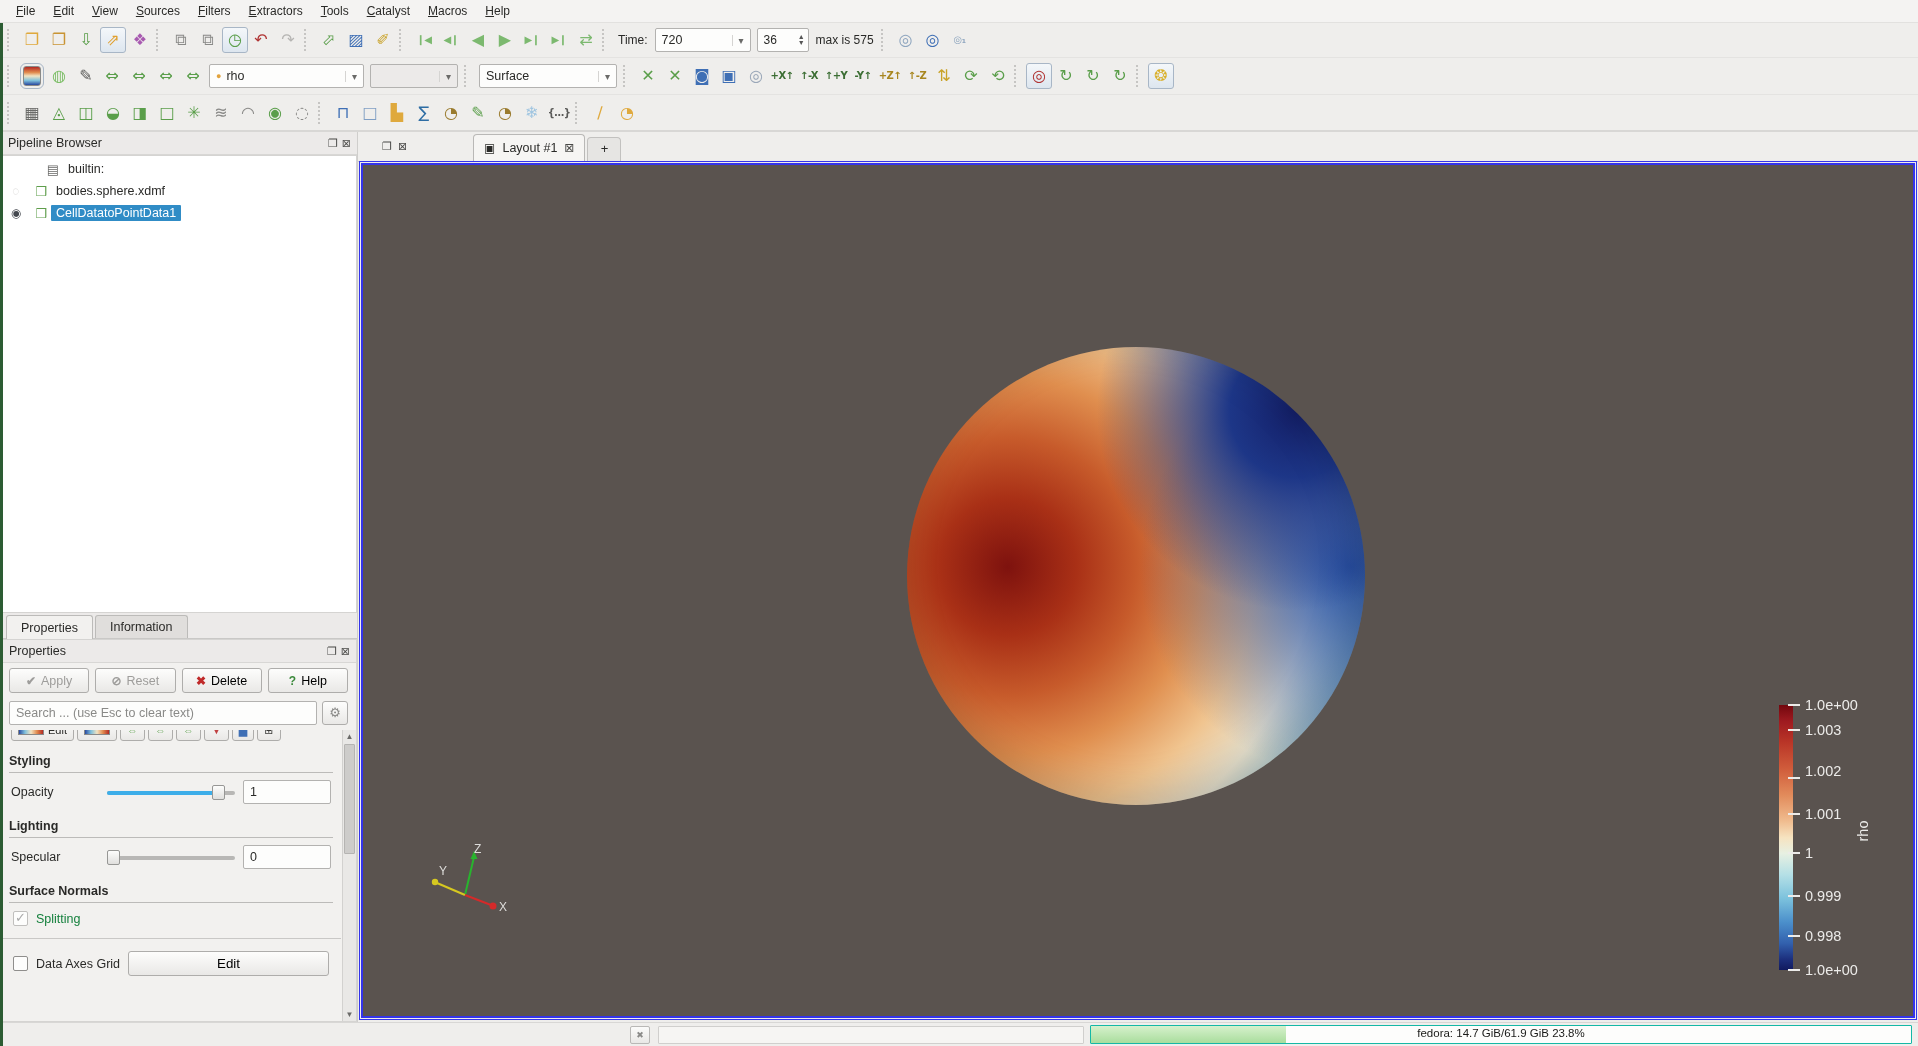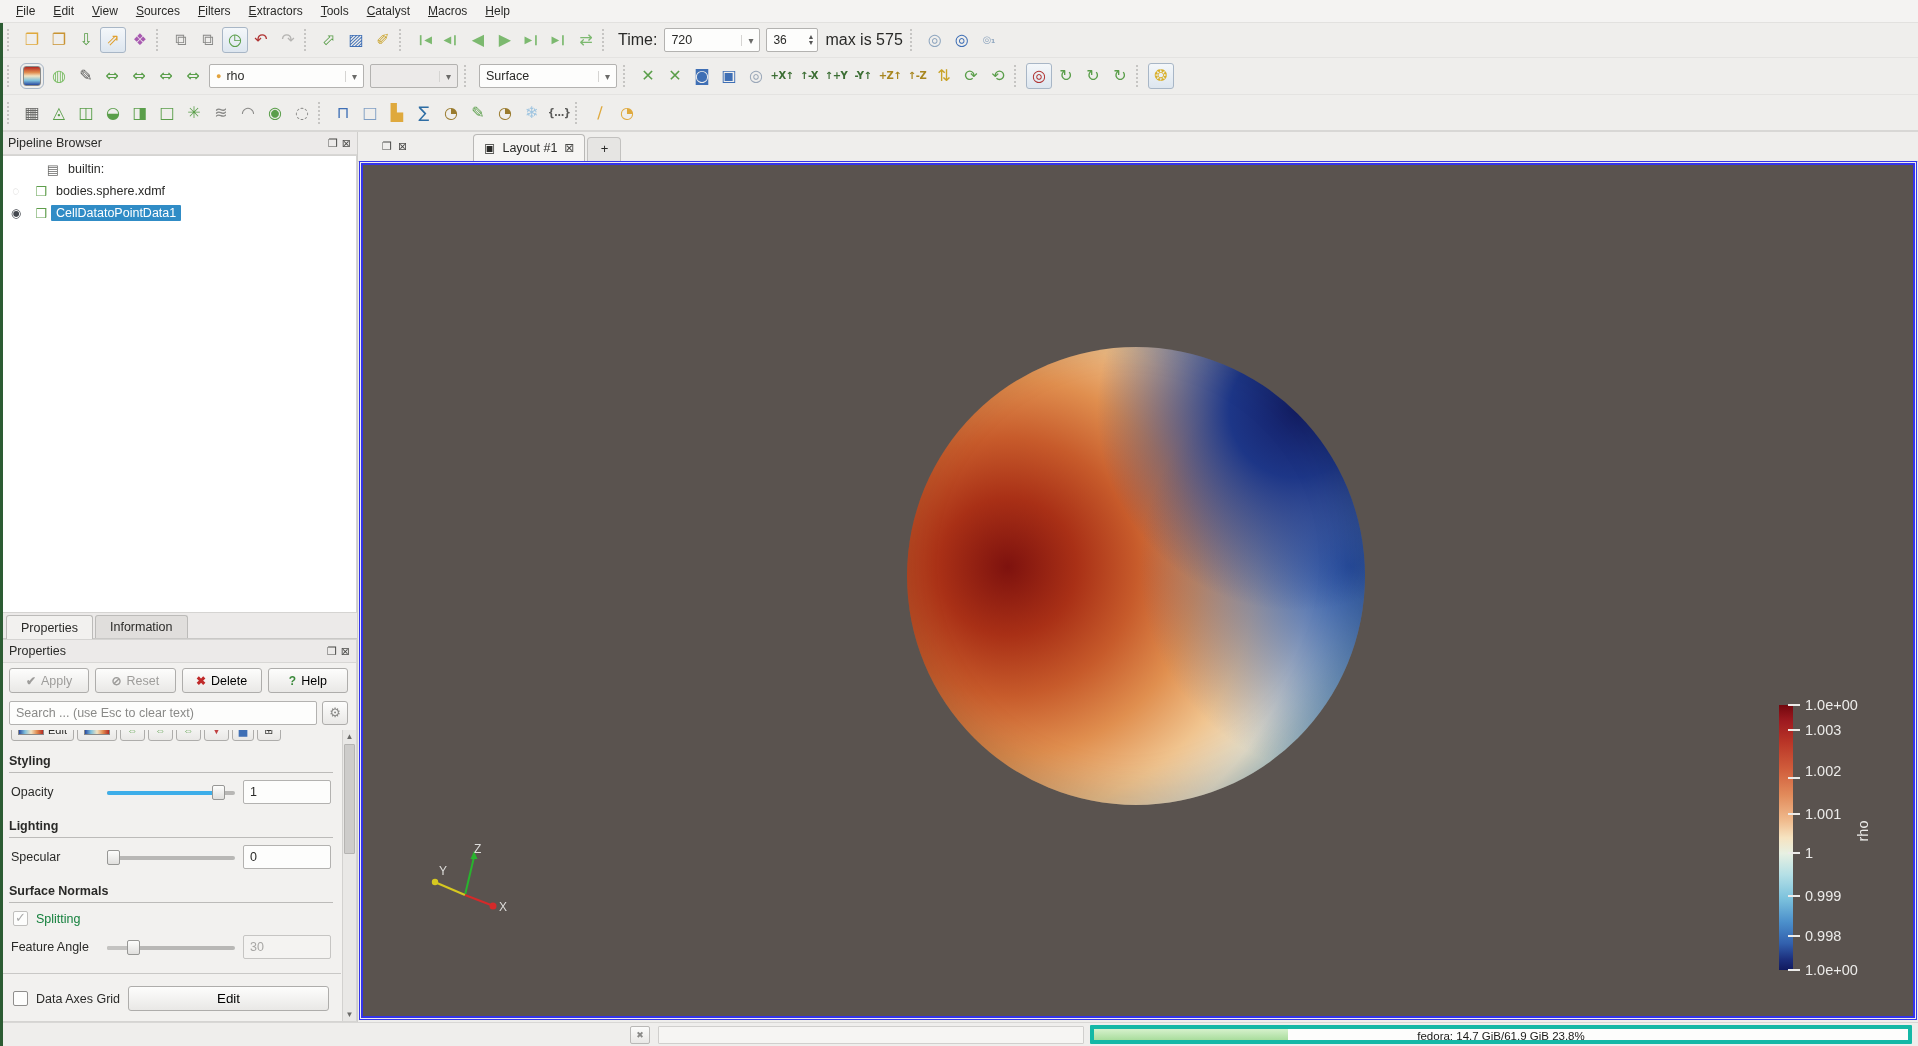--- a/index.html
+++ b/index.html
@@ -25,21 +25,21 @@
   .tbtn.active { border:1px solid #a8b6c6; background:linear-gradient(#f4f7fa,#dde6ef); }
   .tbtn.chip { background:linear-gradient(to bottom,#b32a24 0%,#e08a4e 30%,#f2e3c2 50%,#7fc0dc 75%,#27479e 100%); border:1px solid #8a8a88; width:18px; height:20px; margin:0 4px; }
   .tbtn.chip.active { outline:1px solid #a8b6c6; outline-offset:2px; }
 
   .combo { height:24px; background:#fdfdfc; border:1px solid #b3b2b0; border-radius:2px; display:flex; align-items:center; padding-left:6px; margin:0 3px; font-size:12.5px; }
   .combo .arrow { margin-left:auto; width:18px; text-align:center; color:#6a6a68; border-left:1px solid #d5d4d2; font-size:10px; }
   .combo.disabled { background:#eceae9; color:#9a9a98; }
   .combo .dot { font-size:9px; margin-right:5px; }
   .spin { height:24px; width:52px; background:#fdfdfc; border:1px solid #b3b2b0; border-radius:2px; display:flex; align-items:center; padding-left:6px; margin:0 3px; }
   .spin .updown { margin-left:auto; display:flex; flex-direction:column; font-size:7px; color:#555; padding-right:3px; line-height:6px; }
-  .tb-label { margin:0 4px; font-size:16px; }
+  .tb-label { margin:0 4px; font-size:12px; }
 
   
   .content { display:flex; height:890px; }
   .left-col { width:358px; border-right:1px solid #cfcecc; display:flex; flex-direction:column; background:#efeeec; }
   .main-col { flex:1; display:flex; flex-direction:column; min-width:0; }
 
   
   .panel-header { height:23px; display:flex; align-items:center; padding:0 6px 0 8px; font-size:12.5px; background:#eceae9; border-bottom:1px solid #d8d7d5; }
   .panel-header .ph-icons { margin-left:auto; display:flex; gap:4px; font-size:11px; color:#4a4a48; }
   .ph-icons span { cursor:default; }
@@ -132,21 +132,21 @@
   .legend-tick { position:absolute; left:9px; display:flex; align-items:center; gap:5px; height:16px; }
   .legend-tick::before { content:""; width:12px; height:2px; background:#ecebe9; }
   .legend-tick .tick-label { color:#ecebe9; font-size:14.5px; font-family:"Liberation Sans",sans-serif; }
   .legend-title { position:absolute; left:74px; top:118px; color:#ecebe9; font-size:14.5px; transform:rotate(-90deg); }
 
   
   .statusbar { height:24px; display:flex; align-items:center; background:#efeeec; border-top:1px solid #d8d7d5; padding:0 6px; }
   .sb-spacer { width:624px; }
   .sb-abort { width:20px; height:18px; border:1px solid #b9b8b6; border-radius:2px; background:linear-gradient(#fbfbfa,#e9e8e6); font-size:9px; color:#8a8a88; text-align:center; line-height:16px; }
   .sb-msg { width:426px; height:18px; border:1px solid #d0cfcd; background:#f6f5f3; margin-left:8px; border-radius:1px; }
-  .sb-mem { position:relative; flex:1; height:19px; border:4px solid #14b8a6; background:#fdfdfc; margin-left:6px; border-radius:1px; overflow:hidden; }
+  .sb-mem { position:relative; flex:1; height:19px; border:1px solid #14b8a6; background:#fdfdfc; margin-left:6px; border-radius:1px; overflow:hidden; }
   .sb-mem .fill { position:absolute; left:0; top:0; bottom:0; width:23.8%; background:linear-gradient(#d6f1cc,#a9dd9d); }
   .sb-mem .mem-label { position:absolute; left:0; right:0; top:1px; text-align:center; font-size:11.5px; color:#1a1a18; }
 </style>
 </head>
 <body>
 
 <div class="app">
 
   <div class="menubar">
 
@@ -418,29 +418,20 @@
               <span class="track"></span>
                 <span class="handle" style="left:0"></span>
             </div>
             <span class="pinput">0</span>
           </div>
 
           <div class="sec-header">Surface Normals</div>
           <div class="check-row disabled">
             <span class="checkbox checked"></span>
             <span>Splitting</span>
-          </div>
-          <div class="prop-row">
-            <span class="plabel">Feature Angle</span>
-            <div class="slider disabled">
-              <span class="track"></span>
-                <span class="fill" style="width:20%"></span>
-                <span class="handle" style="left:calc(20% - 6px)"></span>
-            </div>
-            <span class="pinput disabled">30</span>
           </div>
 
           <hr class="prop-divider">
           <div class="daxes-row">
             <span class="checkbox"></span>
             <span>Data Axes Grid</span>
             <button class="edit-btn">Edit</button>
           </div>
 
           <div class="vscroll">

